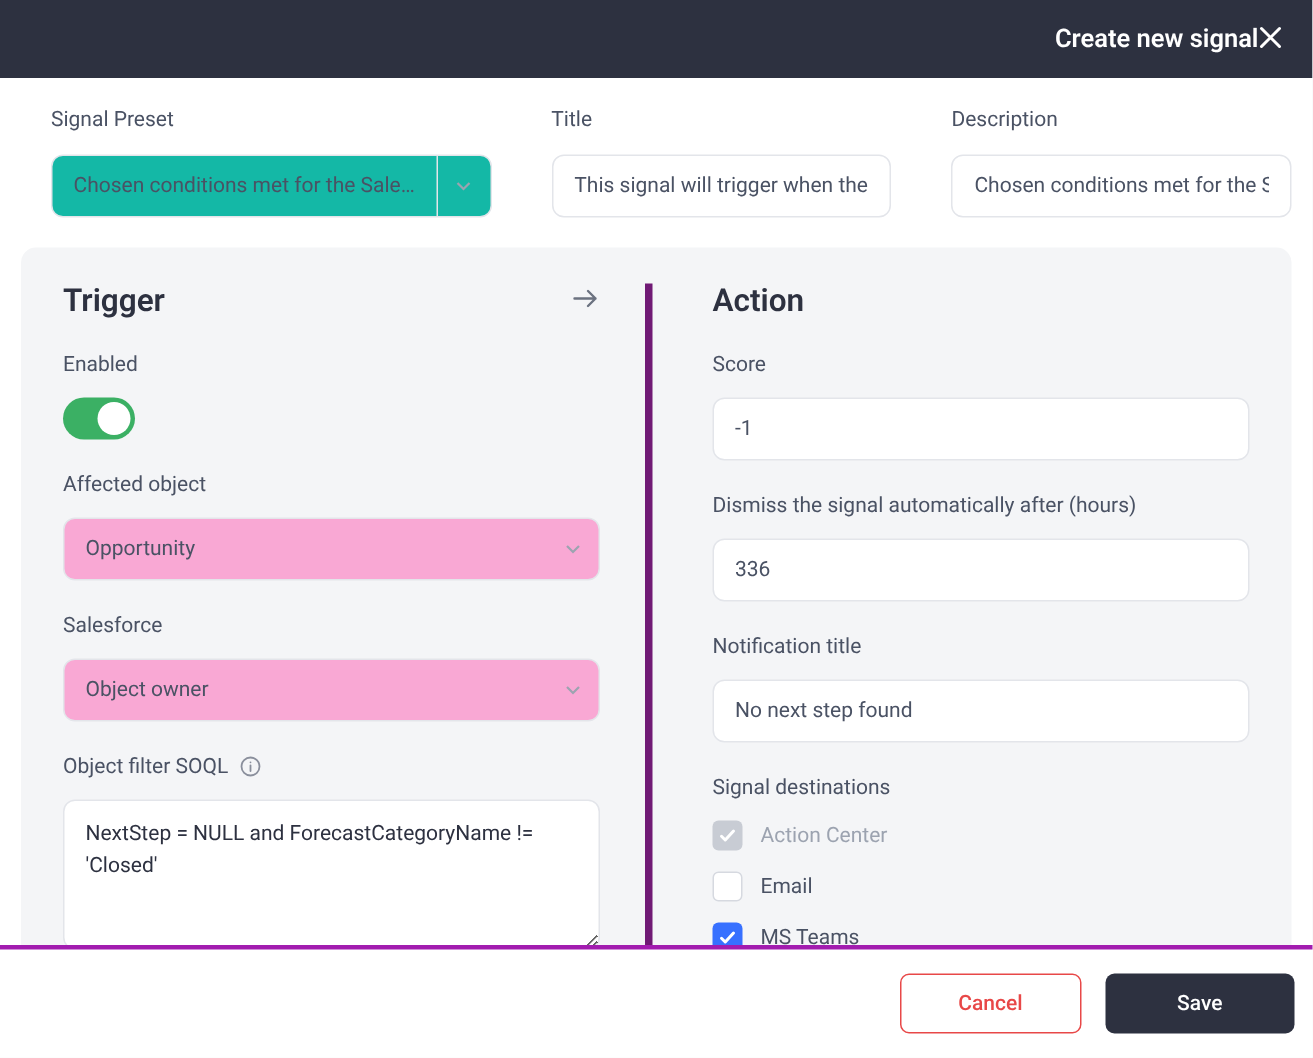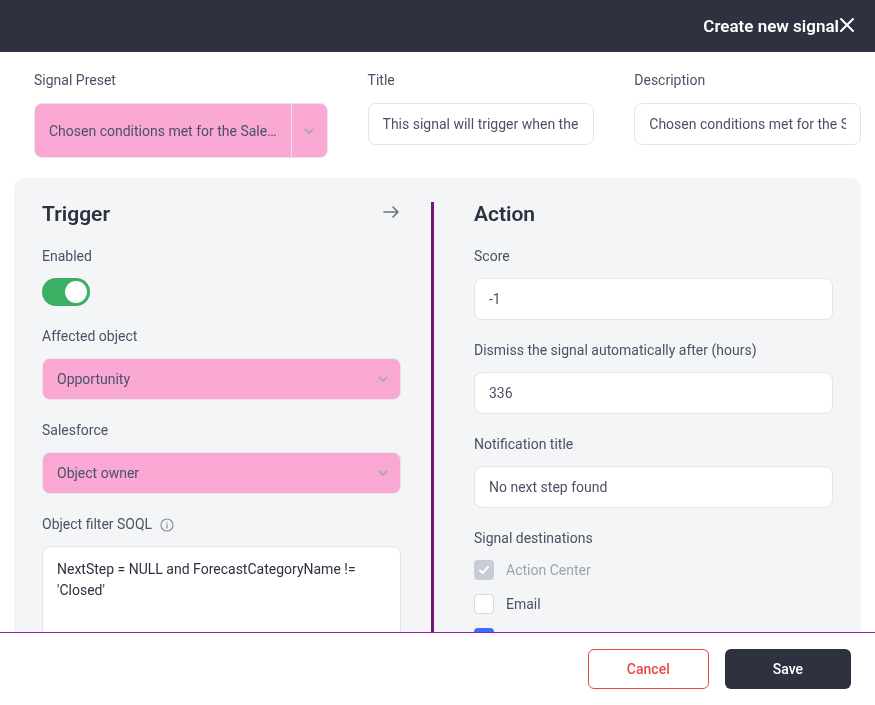--- a/index.html
+++ b/index.html
@@ -49,22 +49,22 @@
     }
     .field-label {
       font-size: 14px;
       color: #4a5264;
       font-weight: 400;
     }
     .select-wrap {
       position: relative;
       border: 1px solid #e3e5ea;
       border-radius: 8px;
-      background: #f9a8d4;
-      height: 55px;
+      background: #14b8a6;
+      height: 42px;
       display: flex;
       align-items: center;
     }
     .select-value {
       padding: 0 14px;
       font-size: 14px;
       color: #4a5264;
       white-space: nowrap;
       overflow: hidden;
       text-overflow: ellipsis;
@@ -96,21 +96,21 @@
       display: flex;
       gap: 30px;
     }
     .col {
       flex: 1;
       display: flex;
       flex-direction: column;
       gap: 14px;
     }
     .col-right {
-      border-left: 3px solid #701a75;
+      border-left: 5px solid #701a75;
       padding-left: 40px;
     }
     .section-title-row {
       display: flex;
       justify-content: space-between;
       align-items: center;
     }
     .section-title {
       font-size: 21px;
       font-weight: 600;
@@ -220,26 +220,26 @@
       color: #fff;
     }
     .check-label {
       font-size: 14px;
       color: #4a5264;
     }
     .check-label.disabled {
       color: #9ca3b0;
     }
     .footer {
-      border-top: 1px solid #a21caf;
+      border-top: 3px solid #a21caf;
       position: absolute;
       bottom: 0;
       left: 0;
       right: 0;
-      padding: 16px 24px;
+      padding: 16px 12px;
       display: flex;
       justify-content: flex-end;
       gap: 16px;
       background: #fff;
     }
     .btn {
       height: 40px;
       padding: 0 28px;
       border-radius: 6px;
       font-size: 14px;

